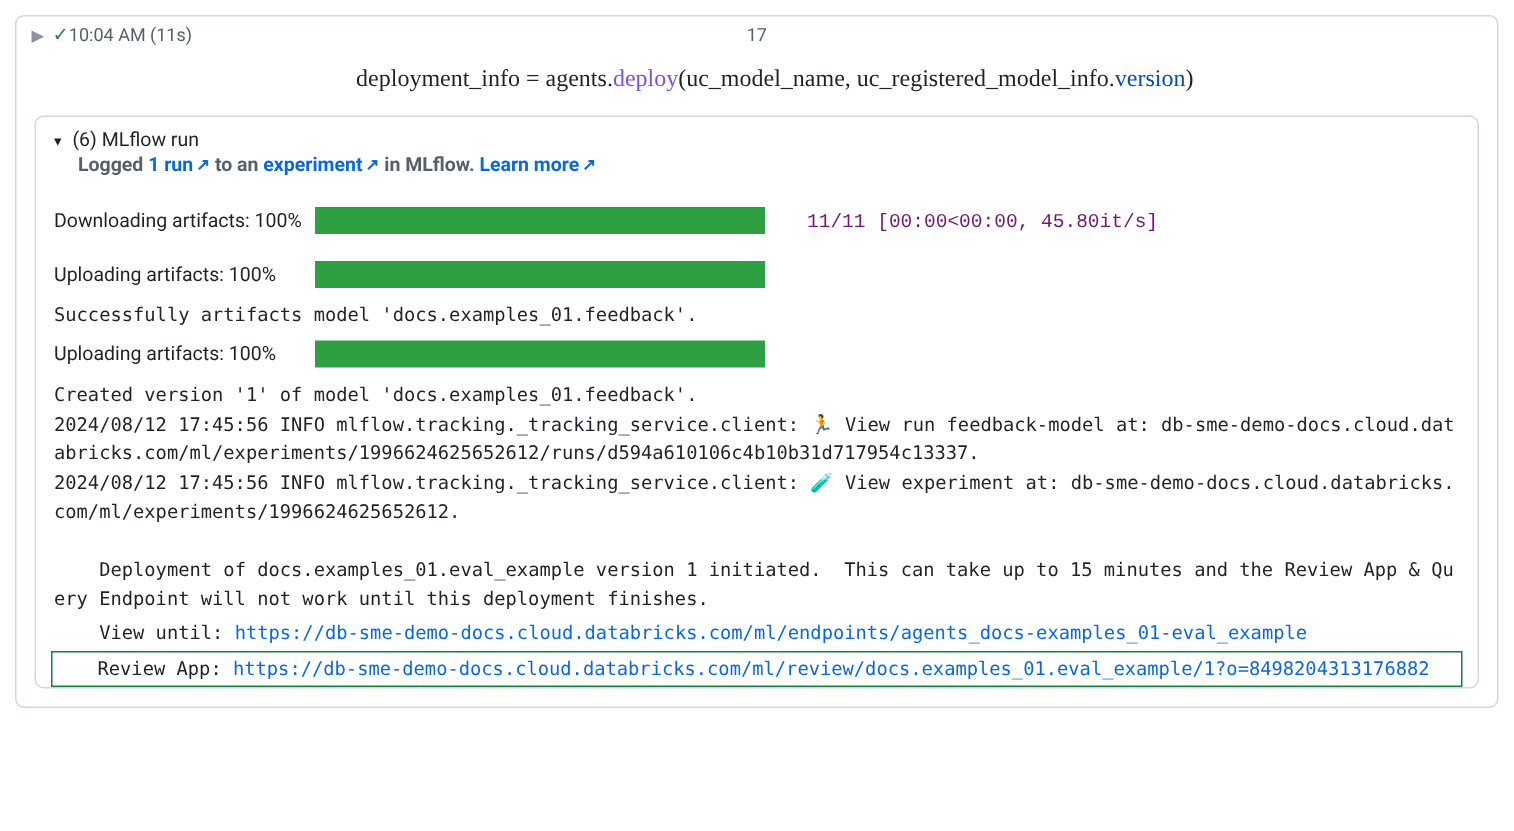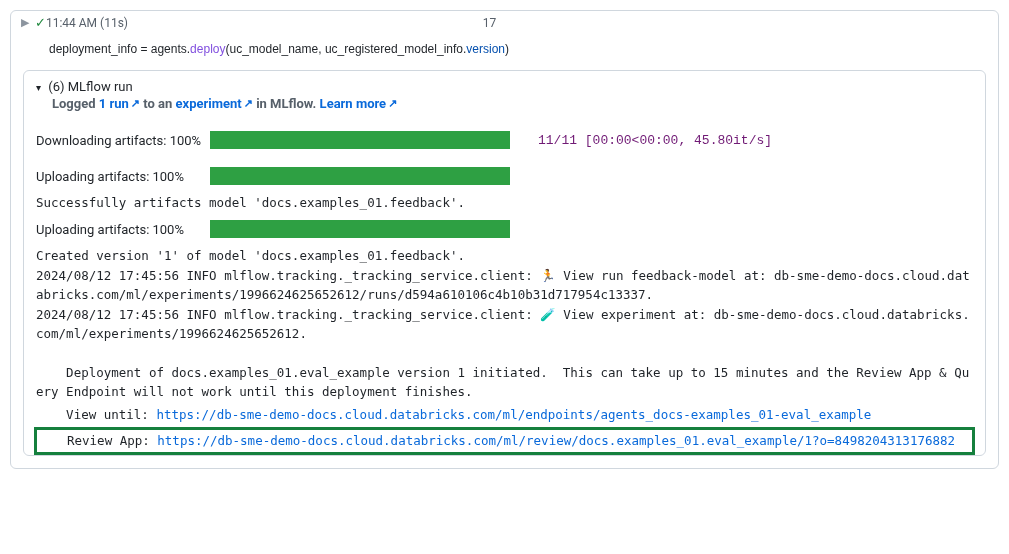--- a/index.html
+++ b/index.html
@@ -33,32 +33,33 @@
   .check-icon {
     color: #1f883d;
     font-size: 13px;
   }
   .timestamp { color: #57606a; }
   .cell-number {
     margin-left: auto;
     margin-right: 50%;
     transform: translateX(50%);
     position: absolute;
-    left: 0; right: 15px;
+    left: 0; right: 0;
     text-align: center;
     color: #57606a;
   }
   .header-wrap { position: relative; display:flex; align-items:center; width:100%; }
   .code-area {
     padding: 6px 14px 12px 38px;
-    font-family: Liberation Sans, sans-serif;
-    font-size: 12px;
+    font-family: Liberation Serif, serif;
+    font-size: 16px;
     white-space: pre;
     color: #1f2328;
     line-height: 1.5;
+    text-align: center;
   }
   .tok-fn { color: #8250df; }
   .tok-var { color: #1f2328; }
   .tok-attr { color: #0550ae; }
   .output-box {
     margin: 0 12px 12px 12px;
     border: 1px solid #d0d7de;
     border-radius: 6px;
     overflow: hidden;
   }
@@ -110,40 +111,40 @@
     font-family: "SF Mono", Menlo, Consolas, monospace;
     font-size: 12.5px;
     padding: 4px 12px;
     white-space: pre-wrap;
     word-break: break-all;
     line-height: 1.55;
     color: #1f2328;
   }
   .mono-out .link { color: #0969da; }
   .review-box {
-    border: 3px solid #15803d;
+    border: 1px solid #15803d;
     margin: 2px 10px 0 10px;
     padding: 1px 2px 2px 30px;
     font-family: "SF Mono", Menlo, Consolas, monospace;
     font-size: 12.5px;
     white-space: pre-wrap;
     word-break: break-all;
     line-height: 1.55;
   }
 </style>
 </head>
 <body>
 
 <div class="cell">
 
   <div class="cell-header">
     <div class="header-wrap">
       <span class="run-arrow">▶</span>
       <span class="check-icon">✓</span>
-      <span class="timestamp">11:44 AM (11s)</span>
+      <span class="timestamp">10:04 AM (11s)</span>
       <span class="cell-number">17</span>
     </div>
   </div>
 
   <div class="code-area"><span class="tok-var">deployment_info = agents.</span><span class="tok-fn">deploy</span><span>(</span><span class="tok-var">uc_model_name</span><span>, </span><span class="tok-var">uc_registered_model_info</span><span>.</span><span class="tok-attr">version</span><span>)</span></div>
 
   <div class="output-box">
 
     <div class="mlflow-header">
       <span class="disclose">▾</span>

